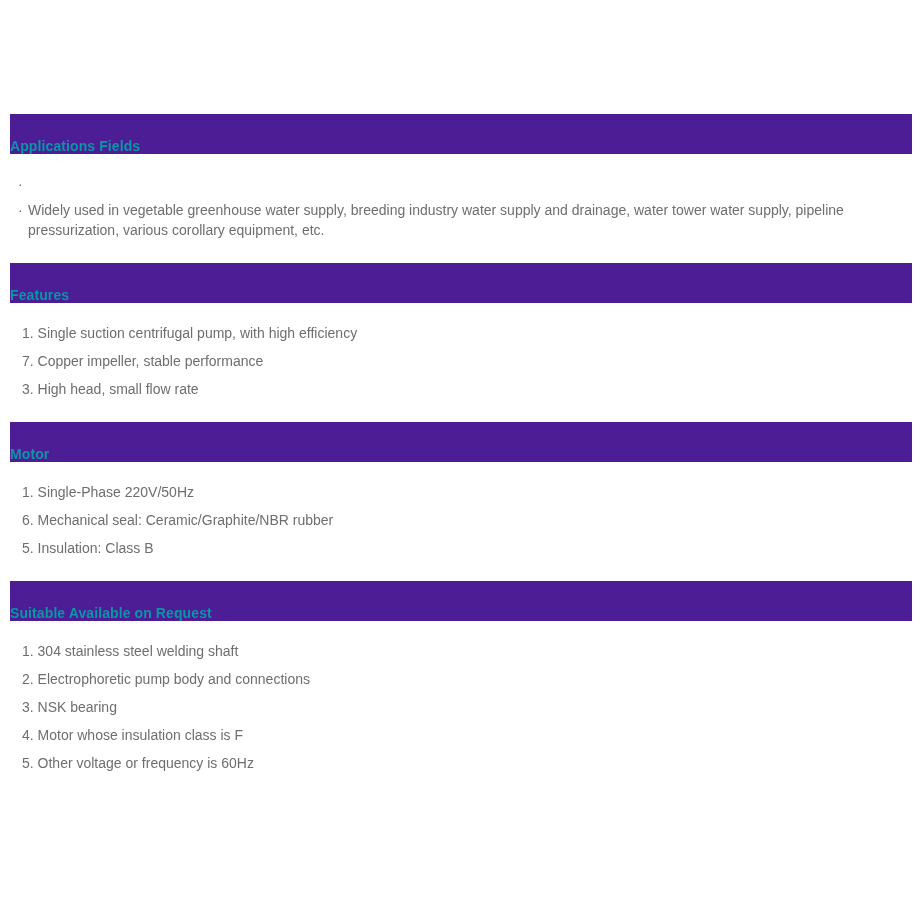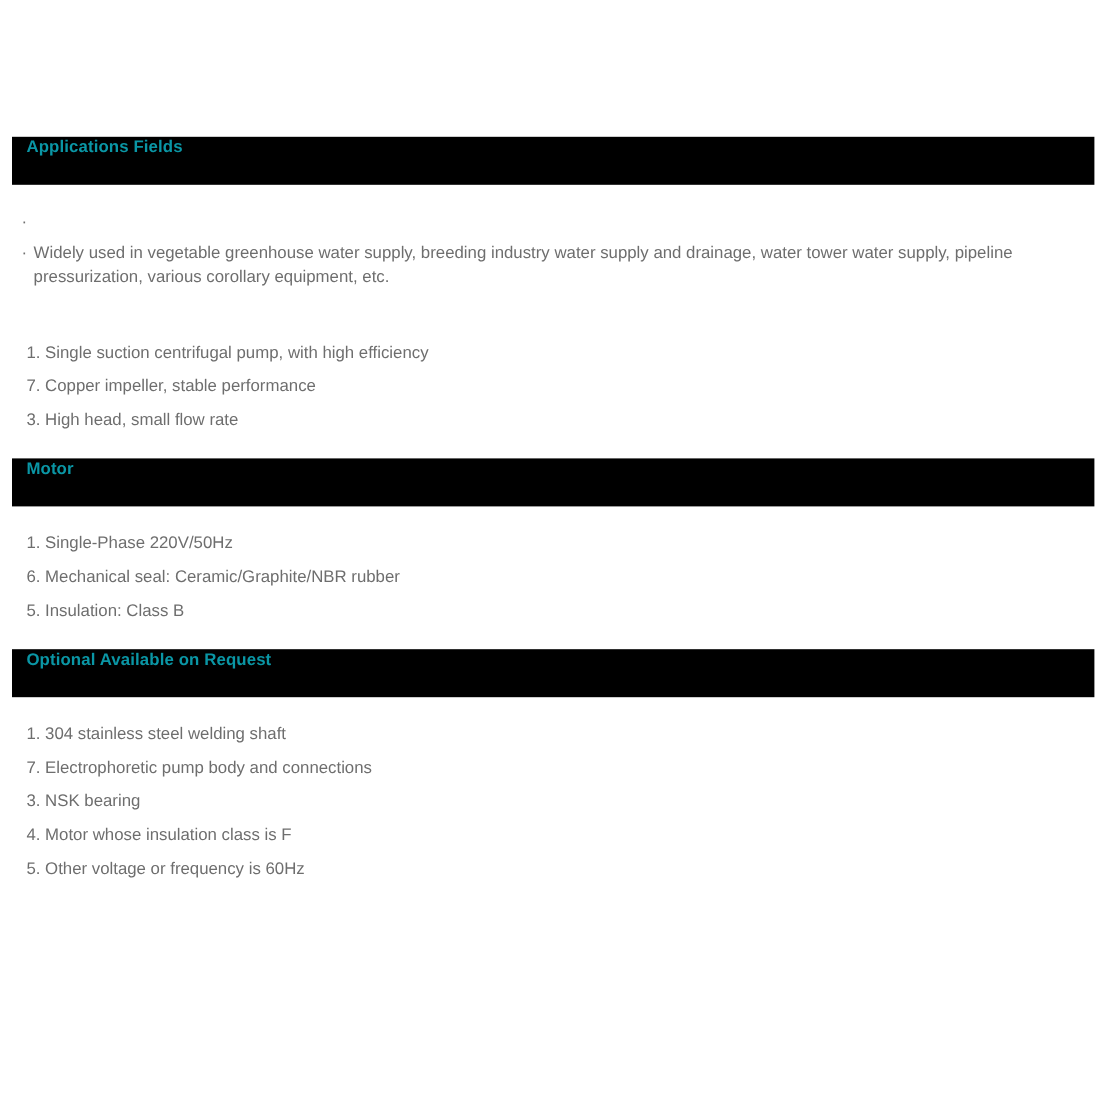--- a/index.html
+++ b/index.html
@@ -15,25 +15,24 @@
     width: 922px;
     height: 922px;
     padding-top: 114px;
     box-sizing: border-box;
     background: #ffffff;
   }
   .section {
     margin: 0 10px;
   }
   .section-header {
-    background: #000000;
+    background: #4c1d95;
     height: 40px;
     display: flex;
-    align-items: flex-start;
-    padding-left: 12px;
+    align-items: flex-end;
     box-sizing: border-box;
   }
   .section-title {
     color: #0a96a5;
     font-size: 14px;
     font-weight: bold;
     letter-spacing: 0.1px;
   }
   .section-content {
     padding: 20px 12px 23px 12px;
@@ -78,44 +77,47 @@
         <span class="marker">·</span>
       </p>
       <p class="bullet-row">
         <span class="marker">·</span>
         <span class="bullet-text">Widely used in vegetable greenhouse water supply, breeding industry water supply and drainage, water tower water supply, pipeline pressurization, various corollary equipment, etc.</span>
       </p>
     </div>
   </div>
 
   <div class="section">
+    <div class="section-header">
+      <span class="section-title">Features</span>
+    </div>
     <div class="section-content">
       <p class="num-item">1. Single suction centrifugal pump, with high efficiency</p>
       <p class="num-item">7. Copper impeller, stable performance</p>
       <p class="num-item">3. High head, small flow rate</p>
     </div>
   </div>
 
   <div class="section">
     <div class="section-header">
       <span class="section-title">Motor</span>
     </div>
     <div class="section-content">
       <p class="num-item">1. Single-Phase 220V/50Hz</p>
       <p class="num-item">6. Mechanical seal: Ceramic/Graphite/NBR rubber</p>
       <p class="num-item">5. Insulation: Class B</p>
     </div>
   </div>
 
   <div class="section">
     <div class="section-header">
-      <span class="section-title">Optional Available on Request</span>
+      <span class="section-title">Suitable Available on Request</span>
     </div>
     <div class="section-content">
       <p class="num-item">1. 304 stainless steel welding shaft</p>
-      <p class="num-item">7. Electrophoretic pump body and connections</p>
+      <p class="num-item">2. Electrophoretic pump body and connections</p>
       <p class="num-item">3. NSK bearing</p>
       <p class="num-item">4. Motor whose insulation class is F</p>
       <p class="num-item">5. Other voltage or frequency is 60Hz</p>
     </div>
   </div>
 
 </div>
 
 </body></html>

